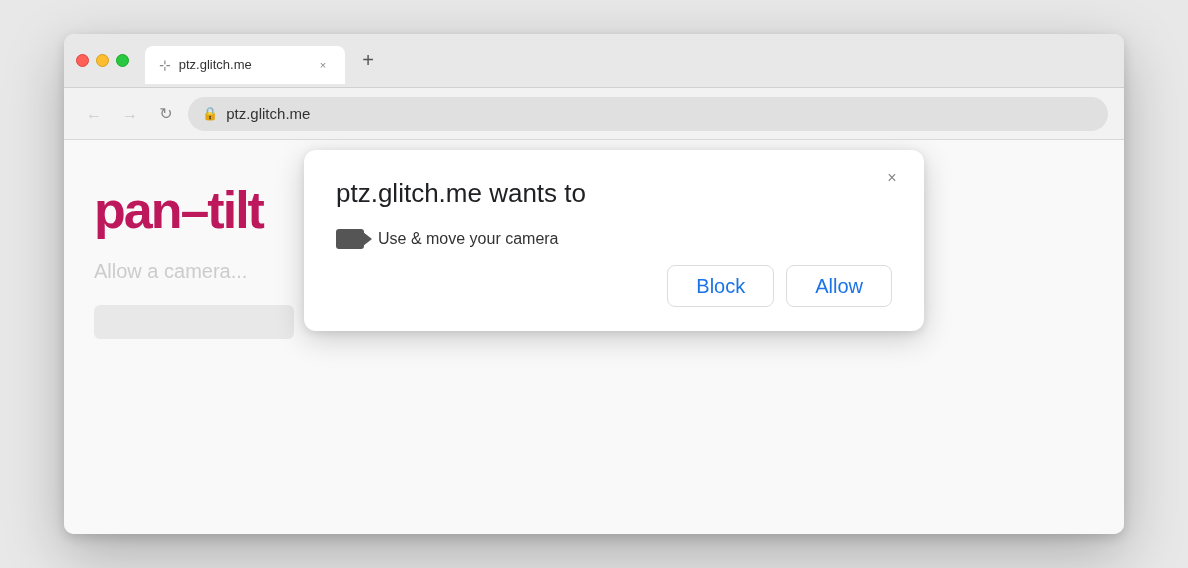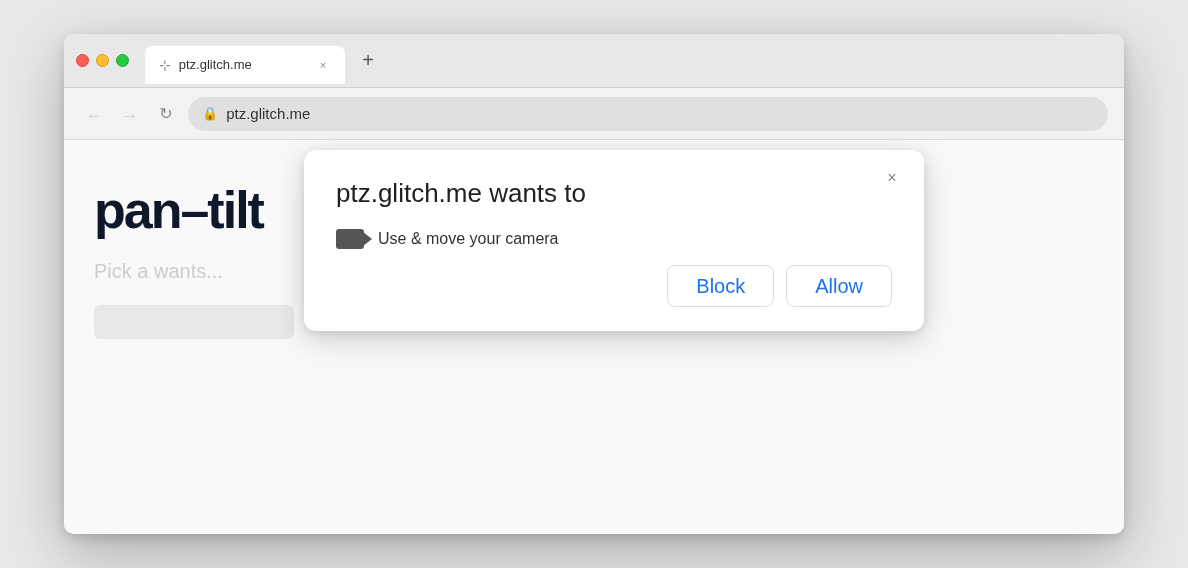--- a/index.html
+++ b/index.html
@@ -157,21 +157,21 @@
       position: relative;
       overflow: hidden;
     }
 
     .page-bg-text {
       position: absolute;
       top: 40px;
       left: 30px;
       font-size: 52px;
       font-weight: 700;
-      color: #0f172a;
+      color: #be185d;
       letter-spacing: -2px;
     }
 
     .page-bg-subtext {
       position: absolute;
       top: 120px;
       left: 30px;
       font-size: 20px;
       color: #ccc;
     }
@@ -304,21 +304,21 @@
     <div class="nav-btn disabled">→</div>
     <div class="nav-btn">↻</div>
     <div class="address-bar">
       <span class="lock-icon">🔒</span>
       <span class="address-text">ptz.glitch.me</span>
     </div>
   </div>
 
   <div class="page-content">
     <div class="page-bg-text">pan–tilt</div>
-    <div class="page-bg-subtext">Pick a wants...</div>
+    <div class="page-bg-subtext">Allow a camera...</div>
     <div class="page-bg-input"></div>
 
     <div class="permission-dialog">
       <div class="dialog-close">×</div>
       <div class="dialog-title">ptz.glitch.me wants to</div>
       <div class="dialog-permission-row">
         <div class="camera-icon"></div>
         <span class="permission-text">Use &amp; move your camera</span>
       </div>
       <div class="dialog-actions">

